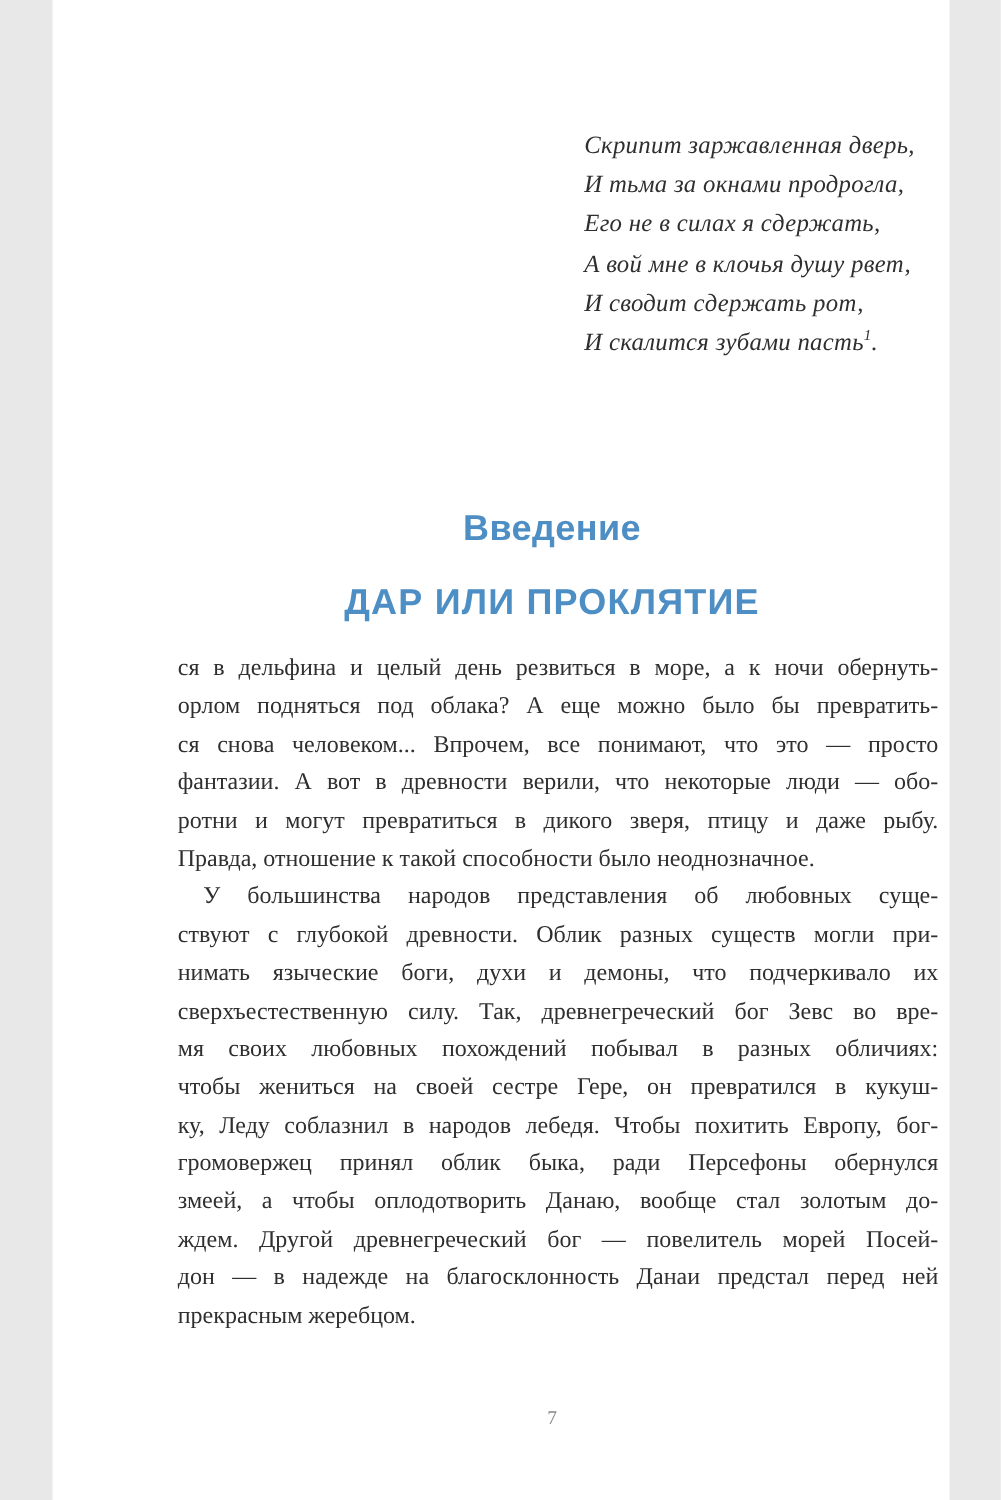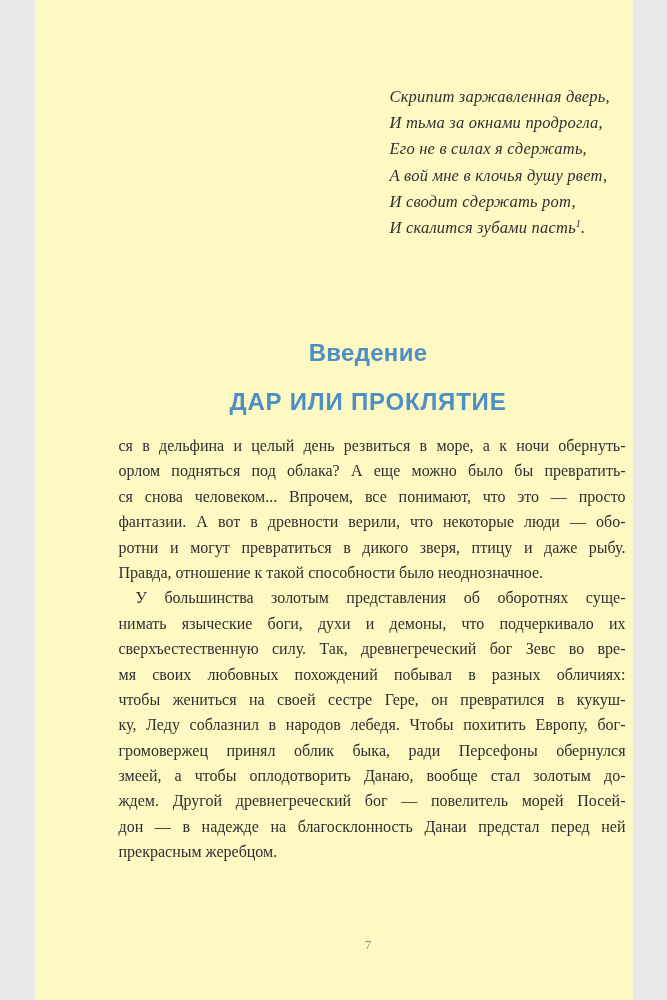--- a/index.html
+++ b/index.html
@@ -3,21 +3,21 @@
 <meta charset="utf-8">
 <style>
   * { margin: 0; padding: 0; box-sizing: border-box; }
   html, body { background: #e8e8e8; }
   body { font-family: "Liberation Serif", serif; }
 
   .book-page {
     position: relative;
     width: 598px;
     height: 1000px;
-    background: #fef9c3;
+    background: #ffffff;
     margin: 0 auto;
     overflow: hidden;
   }
 
   
   .epigraph {
     position: absolute;
     left: 355px;
     top: 84px;
     font-style: italic;
@@ -117,21 +117,22 @@
   <div class="body-text">
     <div class="para">
         <div class="line">ся в дельфина и целый день резвиться в море, а к ночи обернуть-</div>
         <div class="line">орлом подняться под облака? А еще можно было бы превратить-</div>
         <div class="line">ся снова человеком... Впрочем, все понимают, что это — просто</div>
         <div class="line">фантазии. А вот в древности верили, что некоторые люди — обо-</div>
         <div class="line">ротни и могут превратиться в дикого зверя, птицу и даже рыбу.</div>
         <div class="line">Правда, отношение к такой способности было неоднозначное.</div>
       </div>
     <div class="para para-indent">
-        <div class="line">У большинства золотым представления об оборотнях суще-</div>
+        <div class="line">У большинства народов представления об любовных суще-</div>
+        <div class="line">ствуют с глубокой древности. Облик разных существ могли при-</div>
         <div class="line">нимать языческие боги, духи и демоны, что подчеркивало их</div>
         <div class="line">сверхъестественную силу. Так, древнегреческий бог Зевс во вре-</div>
         <div class="line">мя своих любовных похождений побывал в разных обличиях:</div>
         <div class="line">чтобы жениться на своей сестре Гере, он превратился в кукуш-</div>
         <div class="line">ку, Леду соблазнил в народов лебедя. Чтобы похитить Европу, бог-</div>
         <div class="line">громовержец принял облик быка, ради Персефоны обернулся</div>
         <div class="line">змеей, а чтобы оплодотворить Данаю, вообще стал золотым до-</div>
         <div class="line">ждем. Другой древнегреческий бог — повелитель морей Посей-</div>
         <div class="line">дон — в надежде на благосклонность Данаи предстал перед ней</div>
         <div class="line">прекрасным жеребцом.</div>

